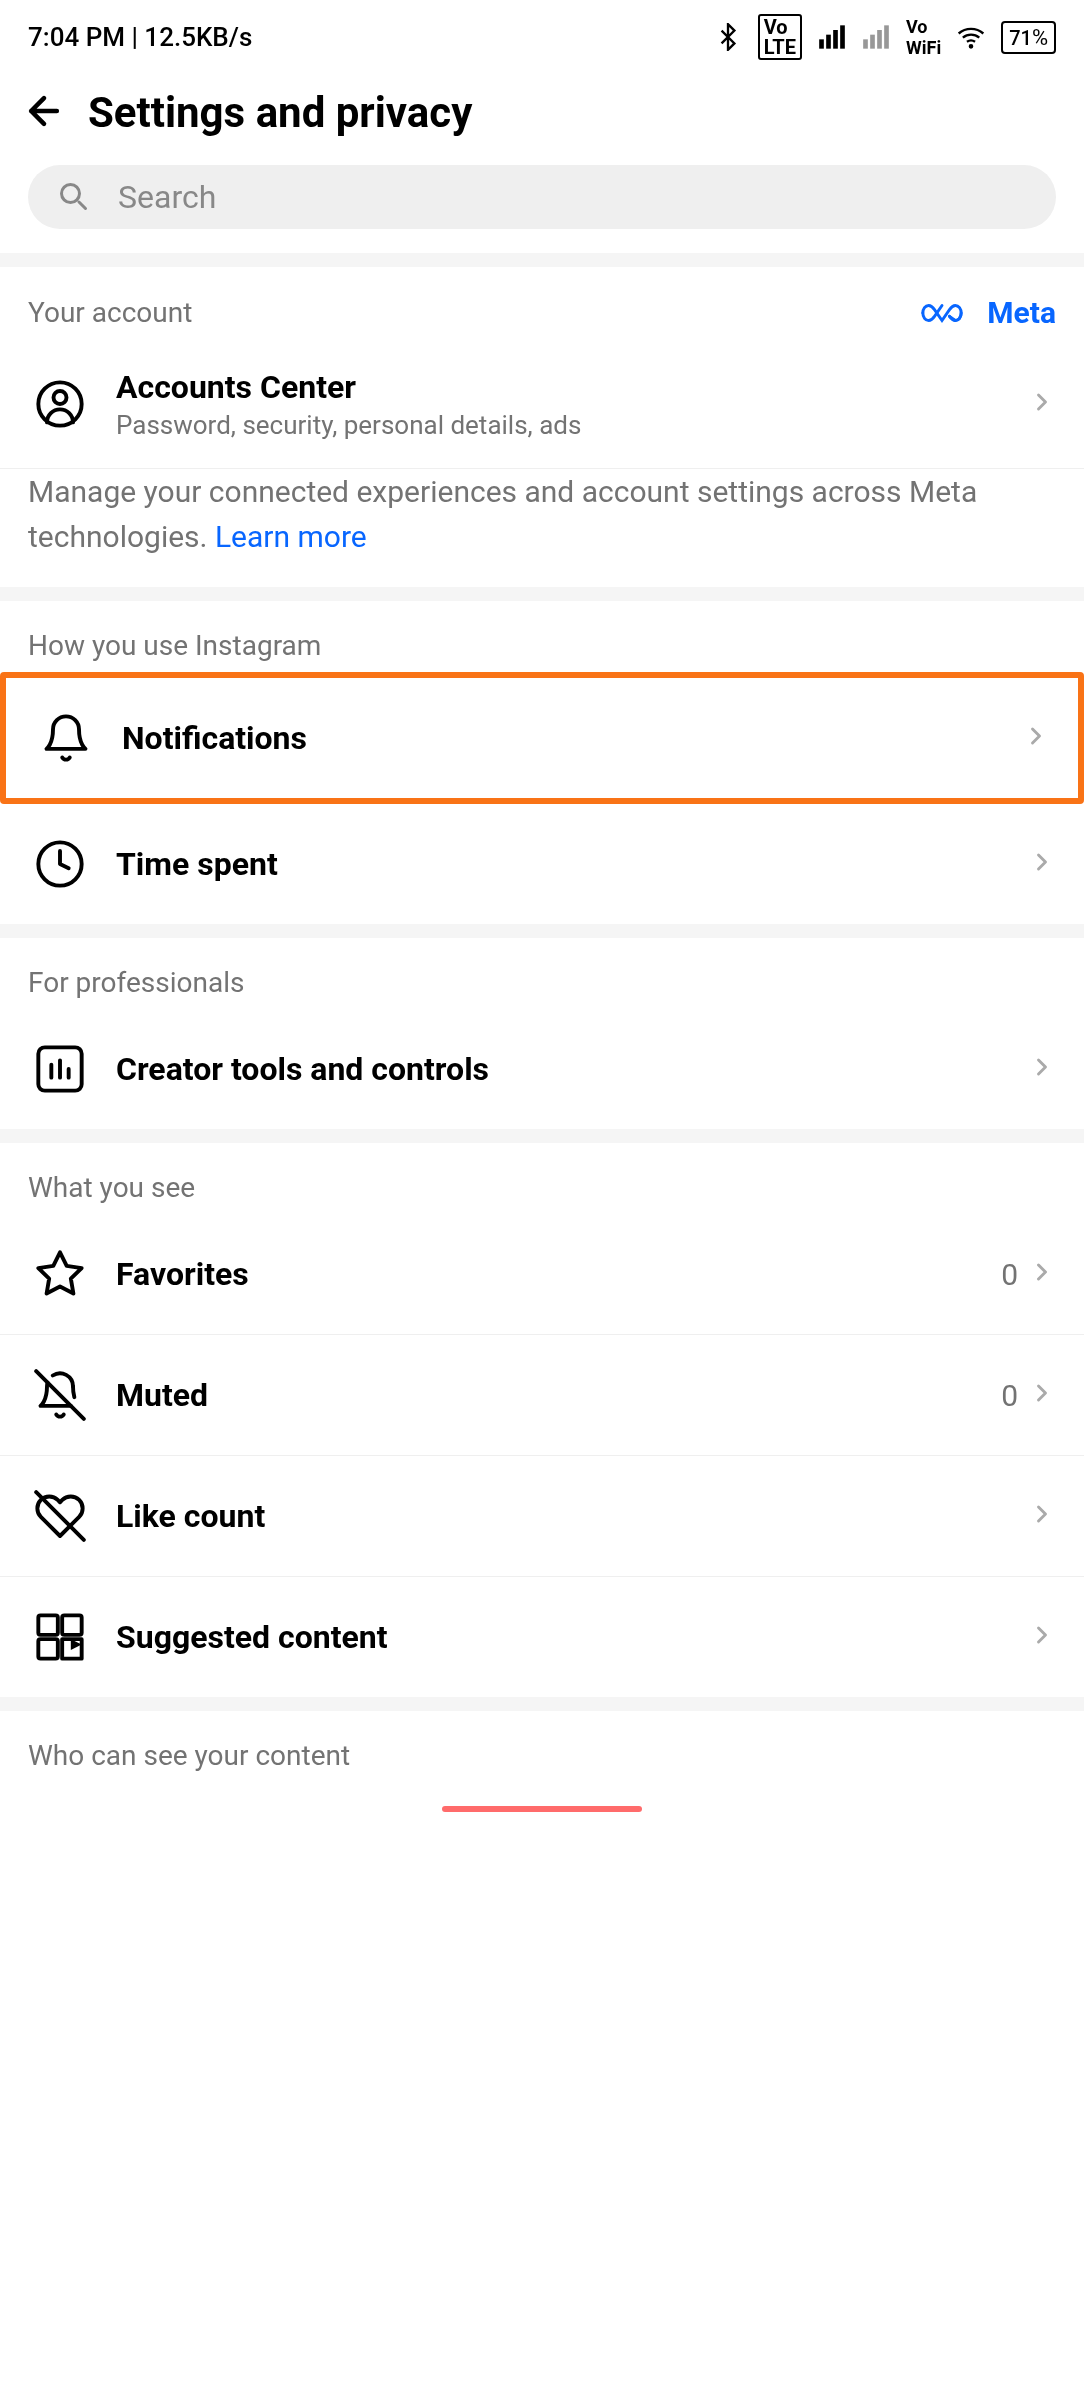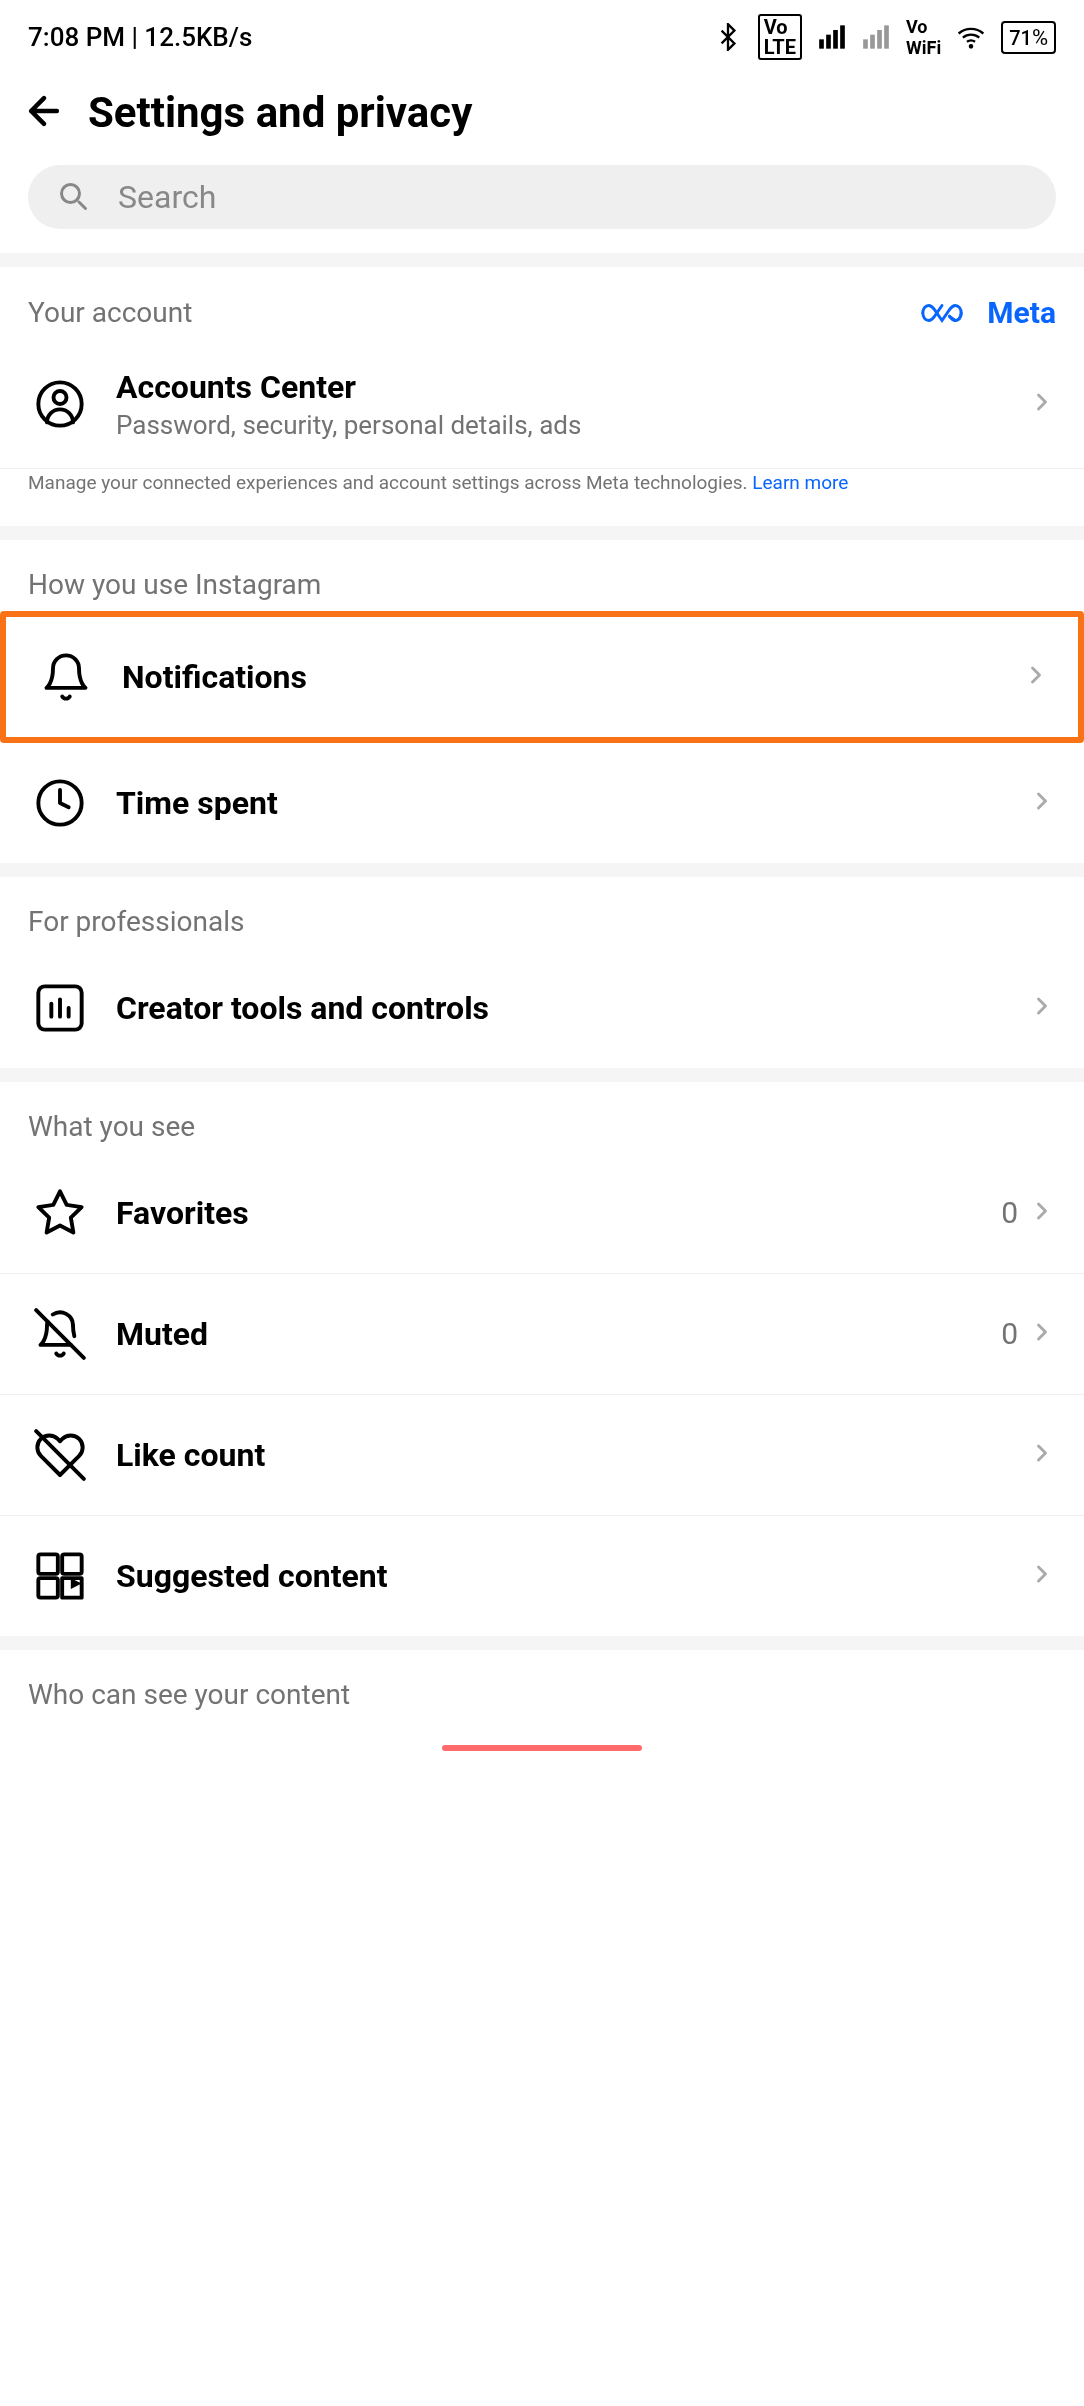--- a/index.html
+++ b/index.html
@@ -187,21 +187,21 @@
       width: 28px;
       height: 28px;
       stroke: #aaa;
       fill: none;
       stroke-width: 2.5;
     }
 
     
     .accounts-center-desc {
       padding: 0 28px 28px 28px;
-      font-size: 19px;
+      font-size: 30px;
       color: #737373;
       line-height: 1.5;
     }
 
     .accounts-center-desc a {
       color: #0866ff;
       text-decoration: none;
     }
 
     
@@ -227,21 +227,21 @@
     }
 
     .section-block {
       background: #fff;
     }
   </style>
 </head>
 <body>
 
 <div class="status-bar">
-  <span class="status-left">7:08 PM | 12.5KB/s</span>
+  <span class="status-left">7:04 PM | 12.5KB/s</span>
   <div class="status-right">
 
     <svg viewBox="0 0 24 24" fill="none" stroke="currentColor" stroke-width="2">
         <polyline points="6.5 6.5 17.5 17.5 12 23 12 1 17.5 6.5 6.5 17.5"></polyline>
       </svg>
 
     <span style="font-size:20px;font-weight:700;border:2px solid #000;padding:1px 4px;border-radius:3px;line-height:1">Vo<br>LTE</span>
 
     <svg viewBox="0 0 24 24" fill="currentColor">
         <rect x="1" y="14" width="4" height="8"></rect>

